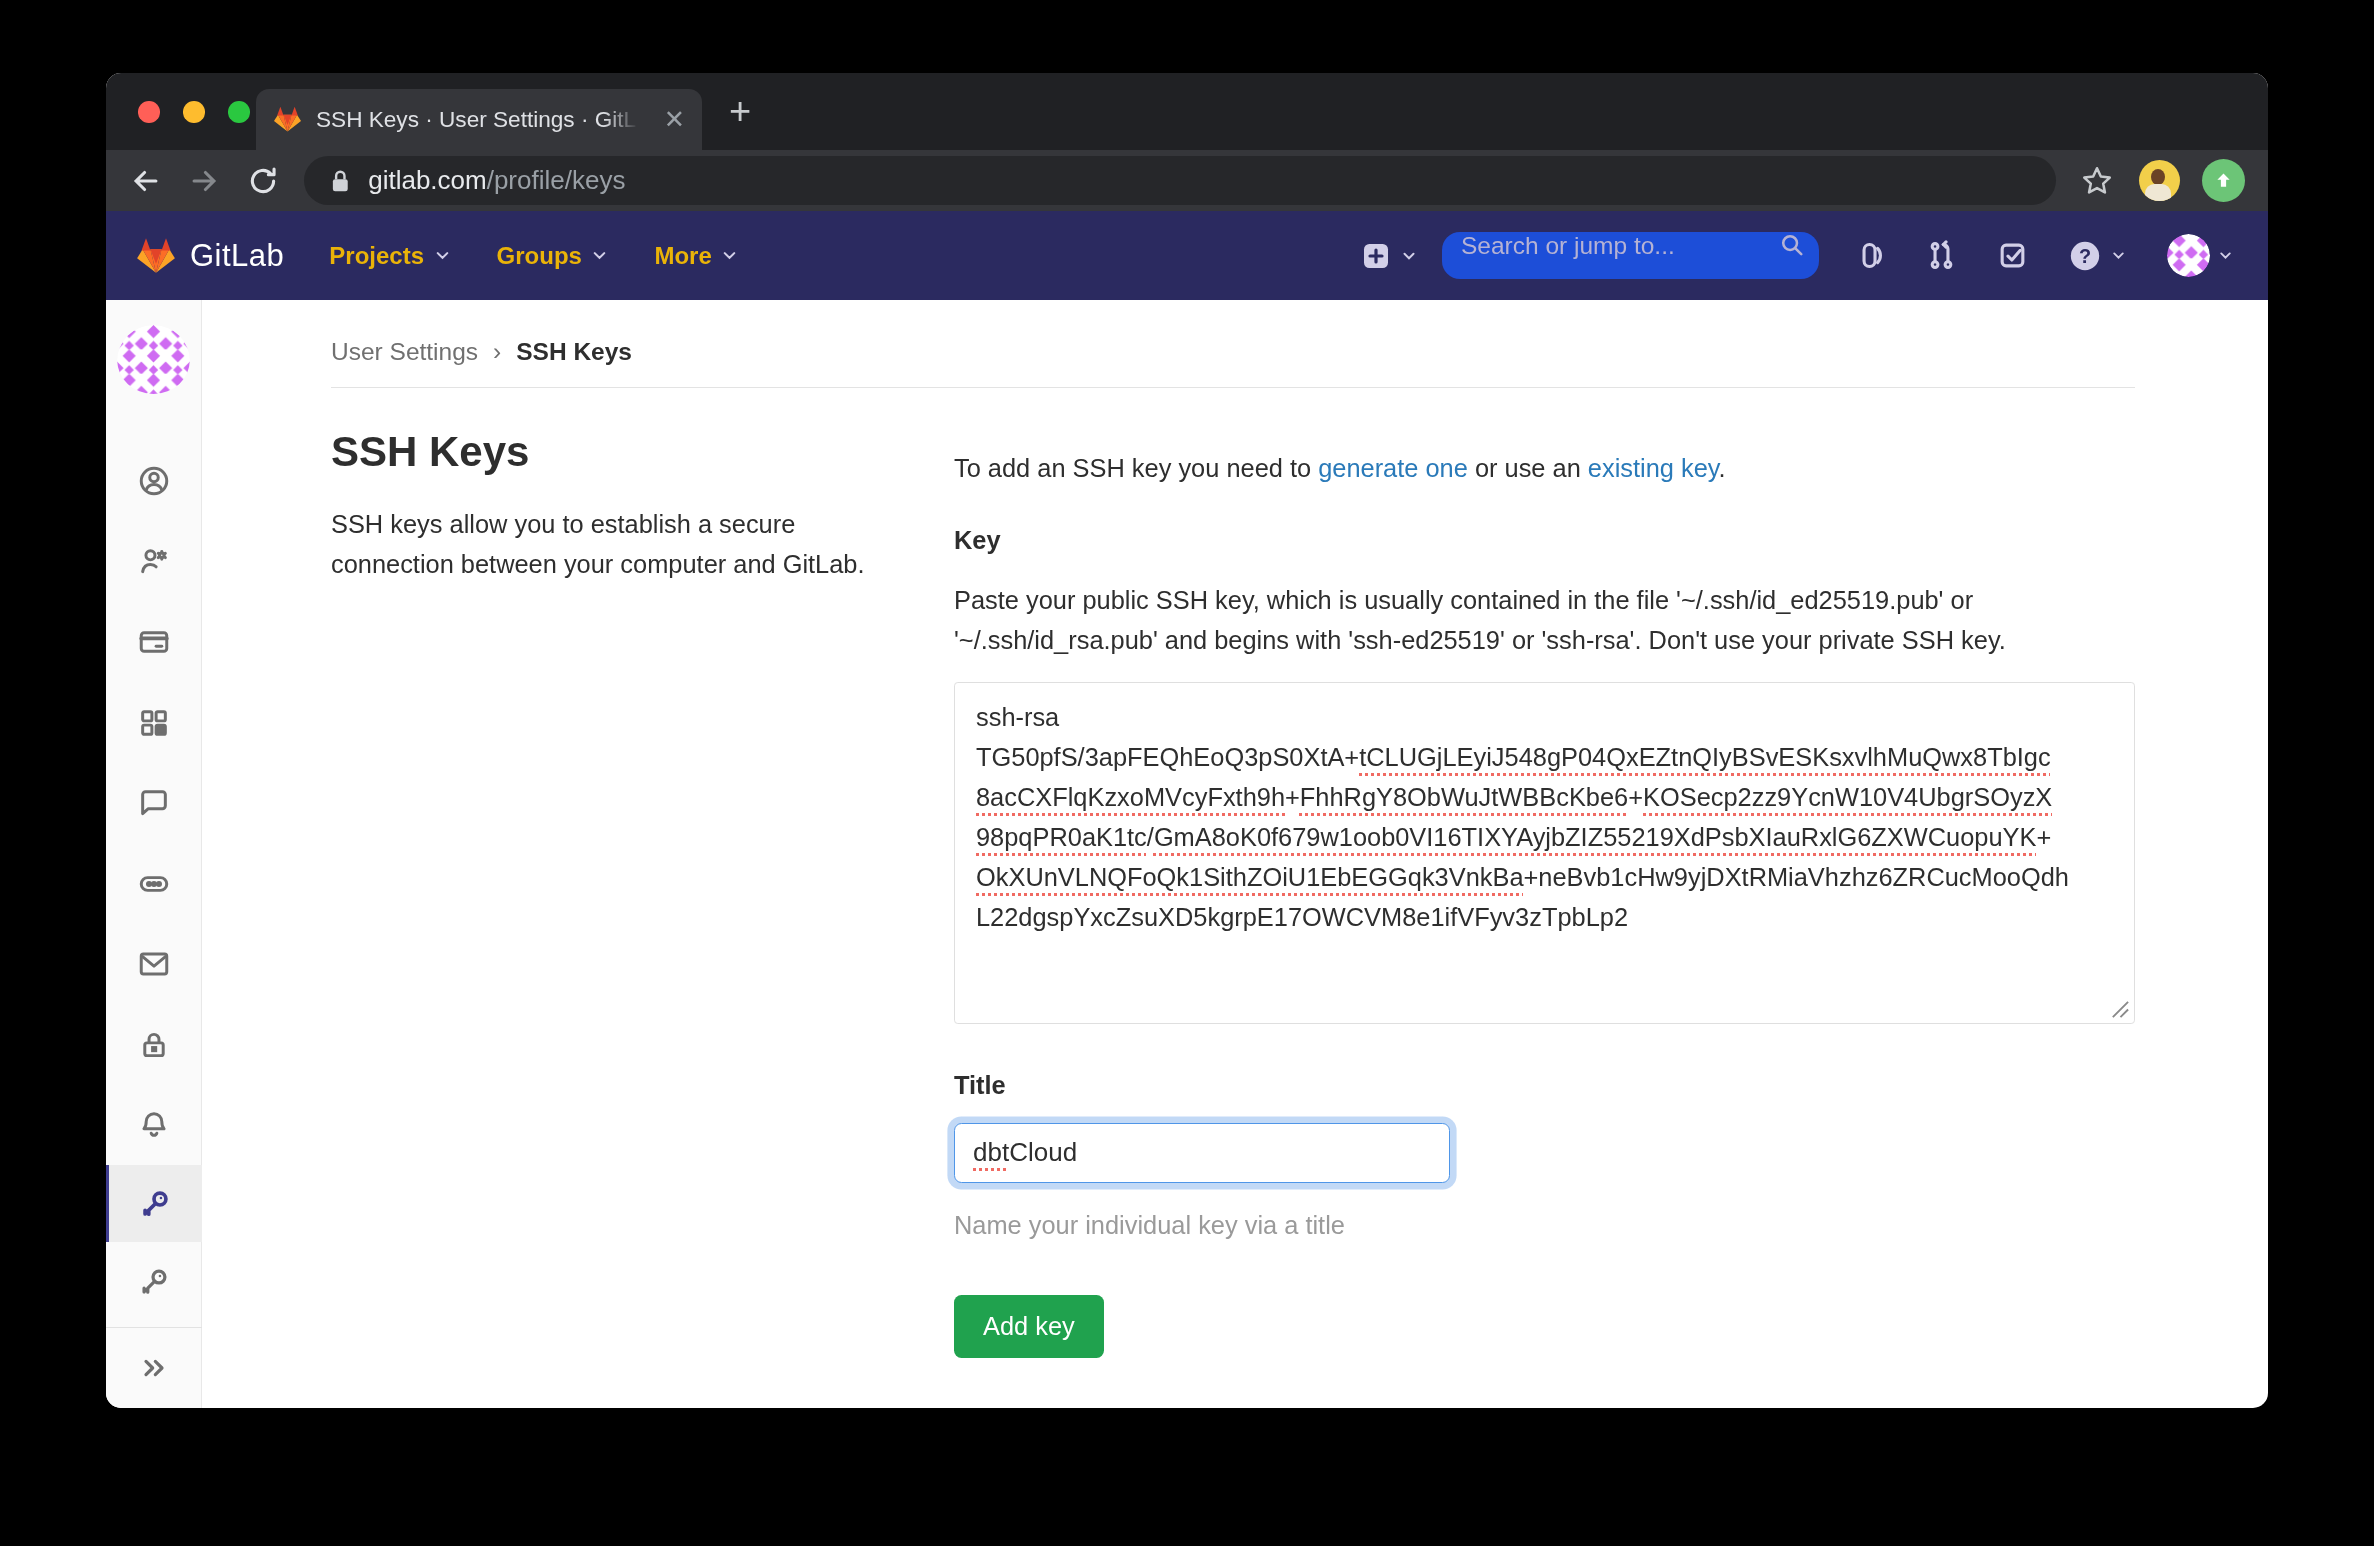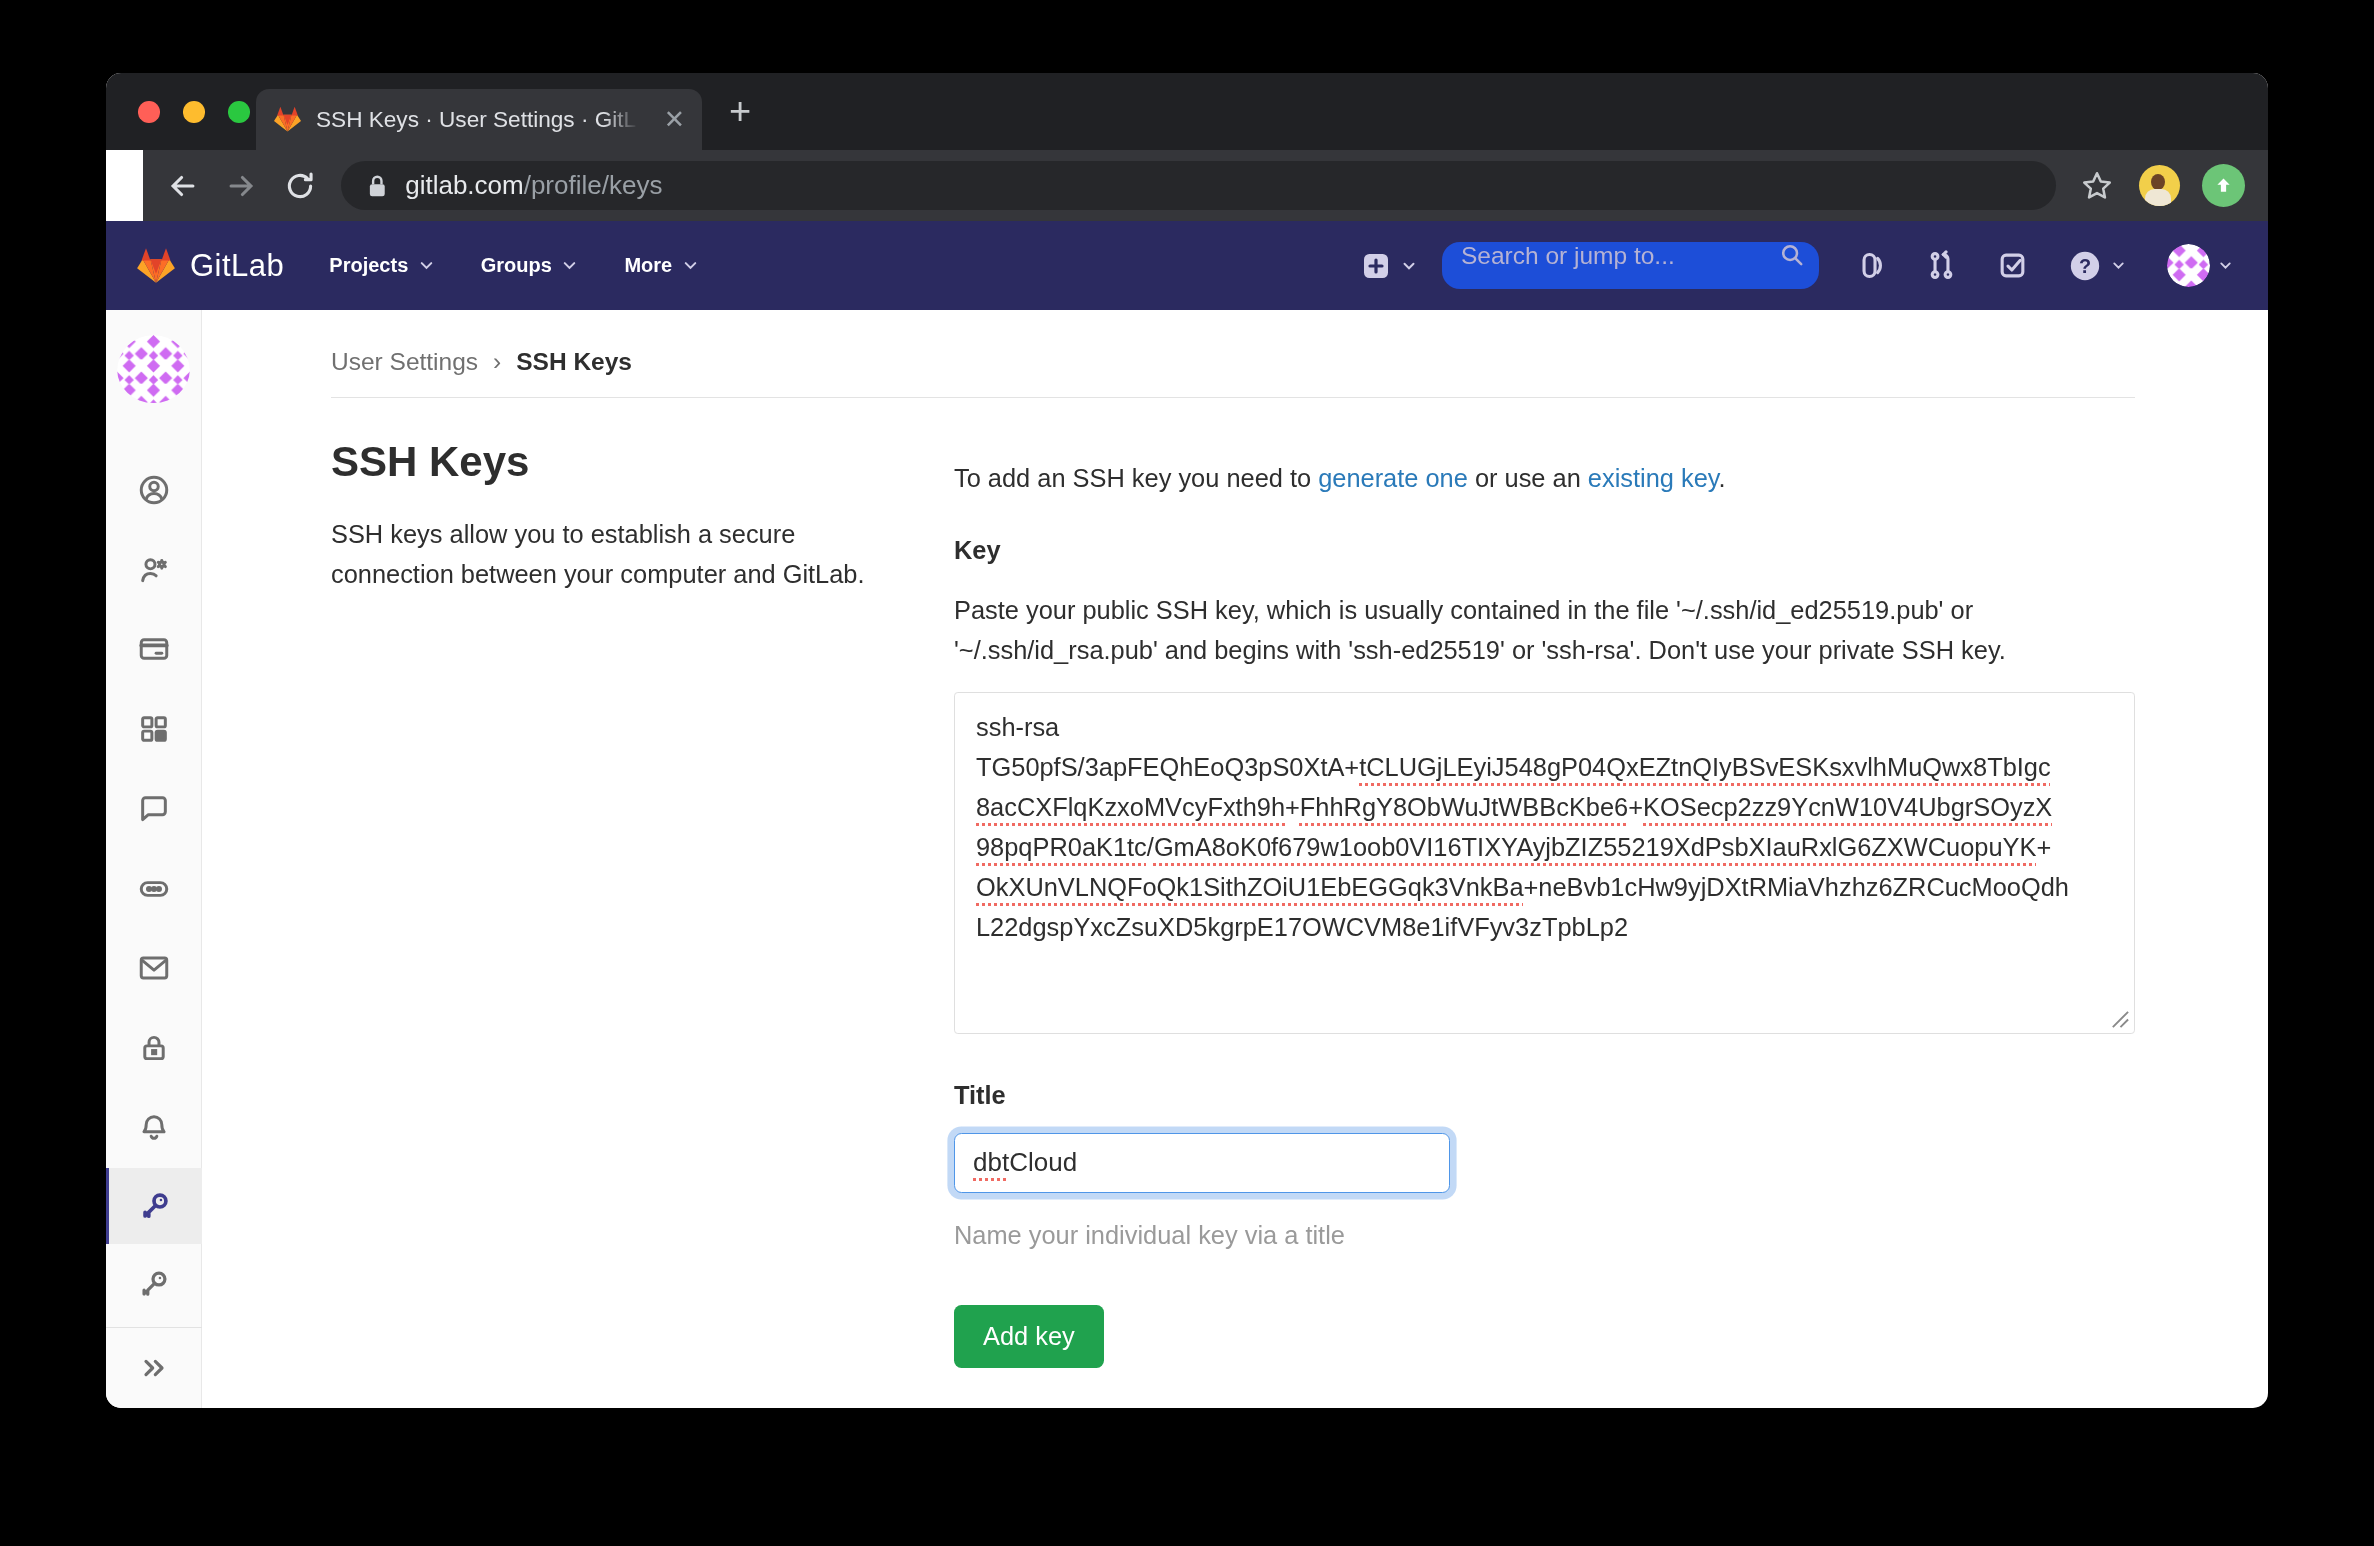--- a/index.html
+++ b/index.html
@@ -21,43 +21,43 @@
   .tab{position:absolute; left:150px; top:16px; width:446px; height:61px;
     background:#35363a; border-radius:13px 13px 0 0; display:flex; align-items:center;
     padding:0 17px; overflow:hidden;}
   .tab-title{color:#dfe1e5; font-size:22.6px; margin-left:14px; white-space:nowrap;
     overflow:hidden; flex:1;}
   .tab-fade{position:absolute; right:49px; top:0; width:49px; height:100%;
     background:linear-gradient(to right, rgba(53,54,58,0), #35363a 70%);}
   .tab-close{color:#9aa0a6; font-size:25.4px; margin-left:7.5px; z-index:2; line-height:1;}
   .newtab{position:absolute; left:623px; top:28px; color:#c7cacd; font-size:38px;
     font-weight:300; line-height:21px;}
-  .toolbar{height:71px; background:#35363a; display:flex; align-items:center;
-    padding:0 22.6px; flex:none;margin-left:37px;}
+  .toolbar{height:61px; background:#35363a; display:flex; align-items:center;
+    padding:0 22.6px; flex:none;}
   .nav-ic{width:34px; height:34px; flex:none;}
   .toolbar .gap{margin-left:24.5px;}
   .urlbar{flex:1; height:49px; margin:0 24.5px; background:#26272a; border-radius:24.5px;
     display:flex; align-items:center; padding:0 24.5px;}
   .url-host{color:#e8eaed; font-size:26px; margin-left:17px;}
   .url-path{color:#9aa0a6; font-size:26px;}
   .chrome-avatar{width:41px; height:41px; border-radius:50%; background:#f2cf4a;
     position:relative; overflow:hidden; margin-left:24.5px; flex:none;}
   .chrome-avatar .head{position:absolute; left:12.2px; top:8.5px; width:14px; height:16px;
     border-radius:50%; background:#6b4326;}
   .chrome-avatar .bod{position:absolute; left:6.6px; top:23.5px; width:26px; height:19px;
     border-radius:9.4px 9.4px 0 0; background:#efe7d4;}
   .update-btn{width:43px; height:43px; border-radius:50%; background:#6cc577;
     display:flex; align-items:center; justify-content:center; margin-left:22.6px; flex:none;}
   
   .gl-nav{height:89px; background:var(--navbar-bg); display:flex; align-items:center;
     padding:0 34px 0 30px; flex:none; color:#d2cfe8;}
   .brand{display:flex; align-items:center;}
   .brand-name{color:#fff; font-size:31px; font-weight:500; margin-left:14px; letter-spacing:0.5px;}
   .menu{display:flex; align-items:center; margin-left:45px; gap:45px;}
-  .menu-item{display:flex; align-items:center; gap:8.5px; font-size:20px; font-weight:600; color:#ffffff;}
+  .menu-item{display:flex; align-items:center; gap:8.5px; font-size:24px; font-weight:600; color:#eab308;}
   .spacer{flex:1;}
   .gl-ic{display:flex; align-items:center; gap:7.5px;}
   .searchbox{width:377px; height:47px; background:#1d4ed8; border-radius:18px;
     display:flex; align-items:flex-start; padding:0 15px 0 19px; margin:0 36px 0 24.5px;}
   .searchbox input{flex:1; background:transparent; border:none; outline:none;
     color:#cfccе6; color:#cfcce6; font-size:24.5px; font-family:"Liberation Sans",sans-serif;}
   .searchbox input::placeholder{color:#b5b2d4;}
   .icon-row{display:flex; align-items:center; gap:40px;}
   .gl-avatar{width:43px; height:43px; border-radius:50%; overflow:hidden; flex:none;}
   

